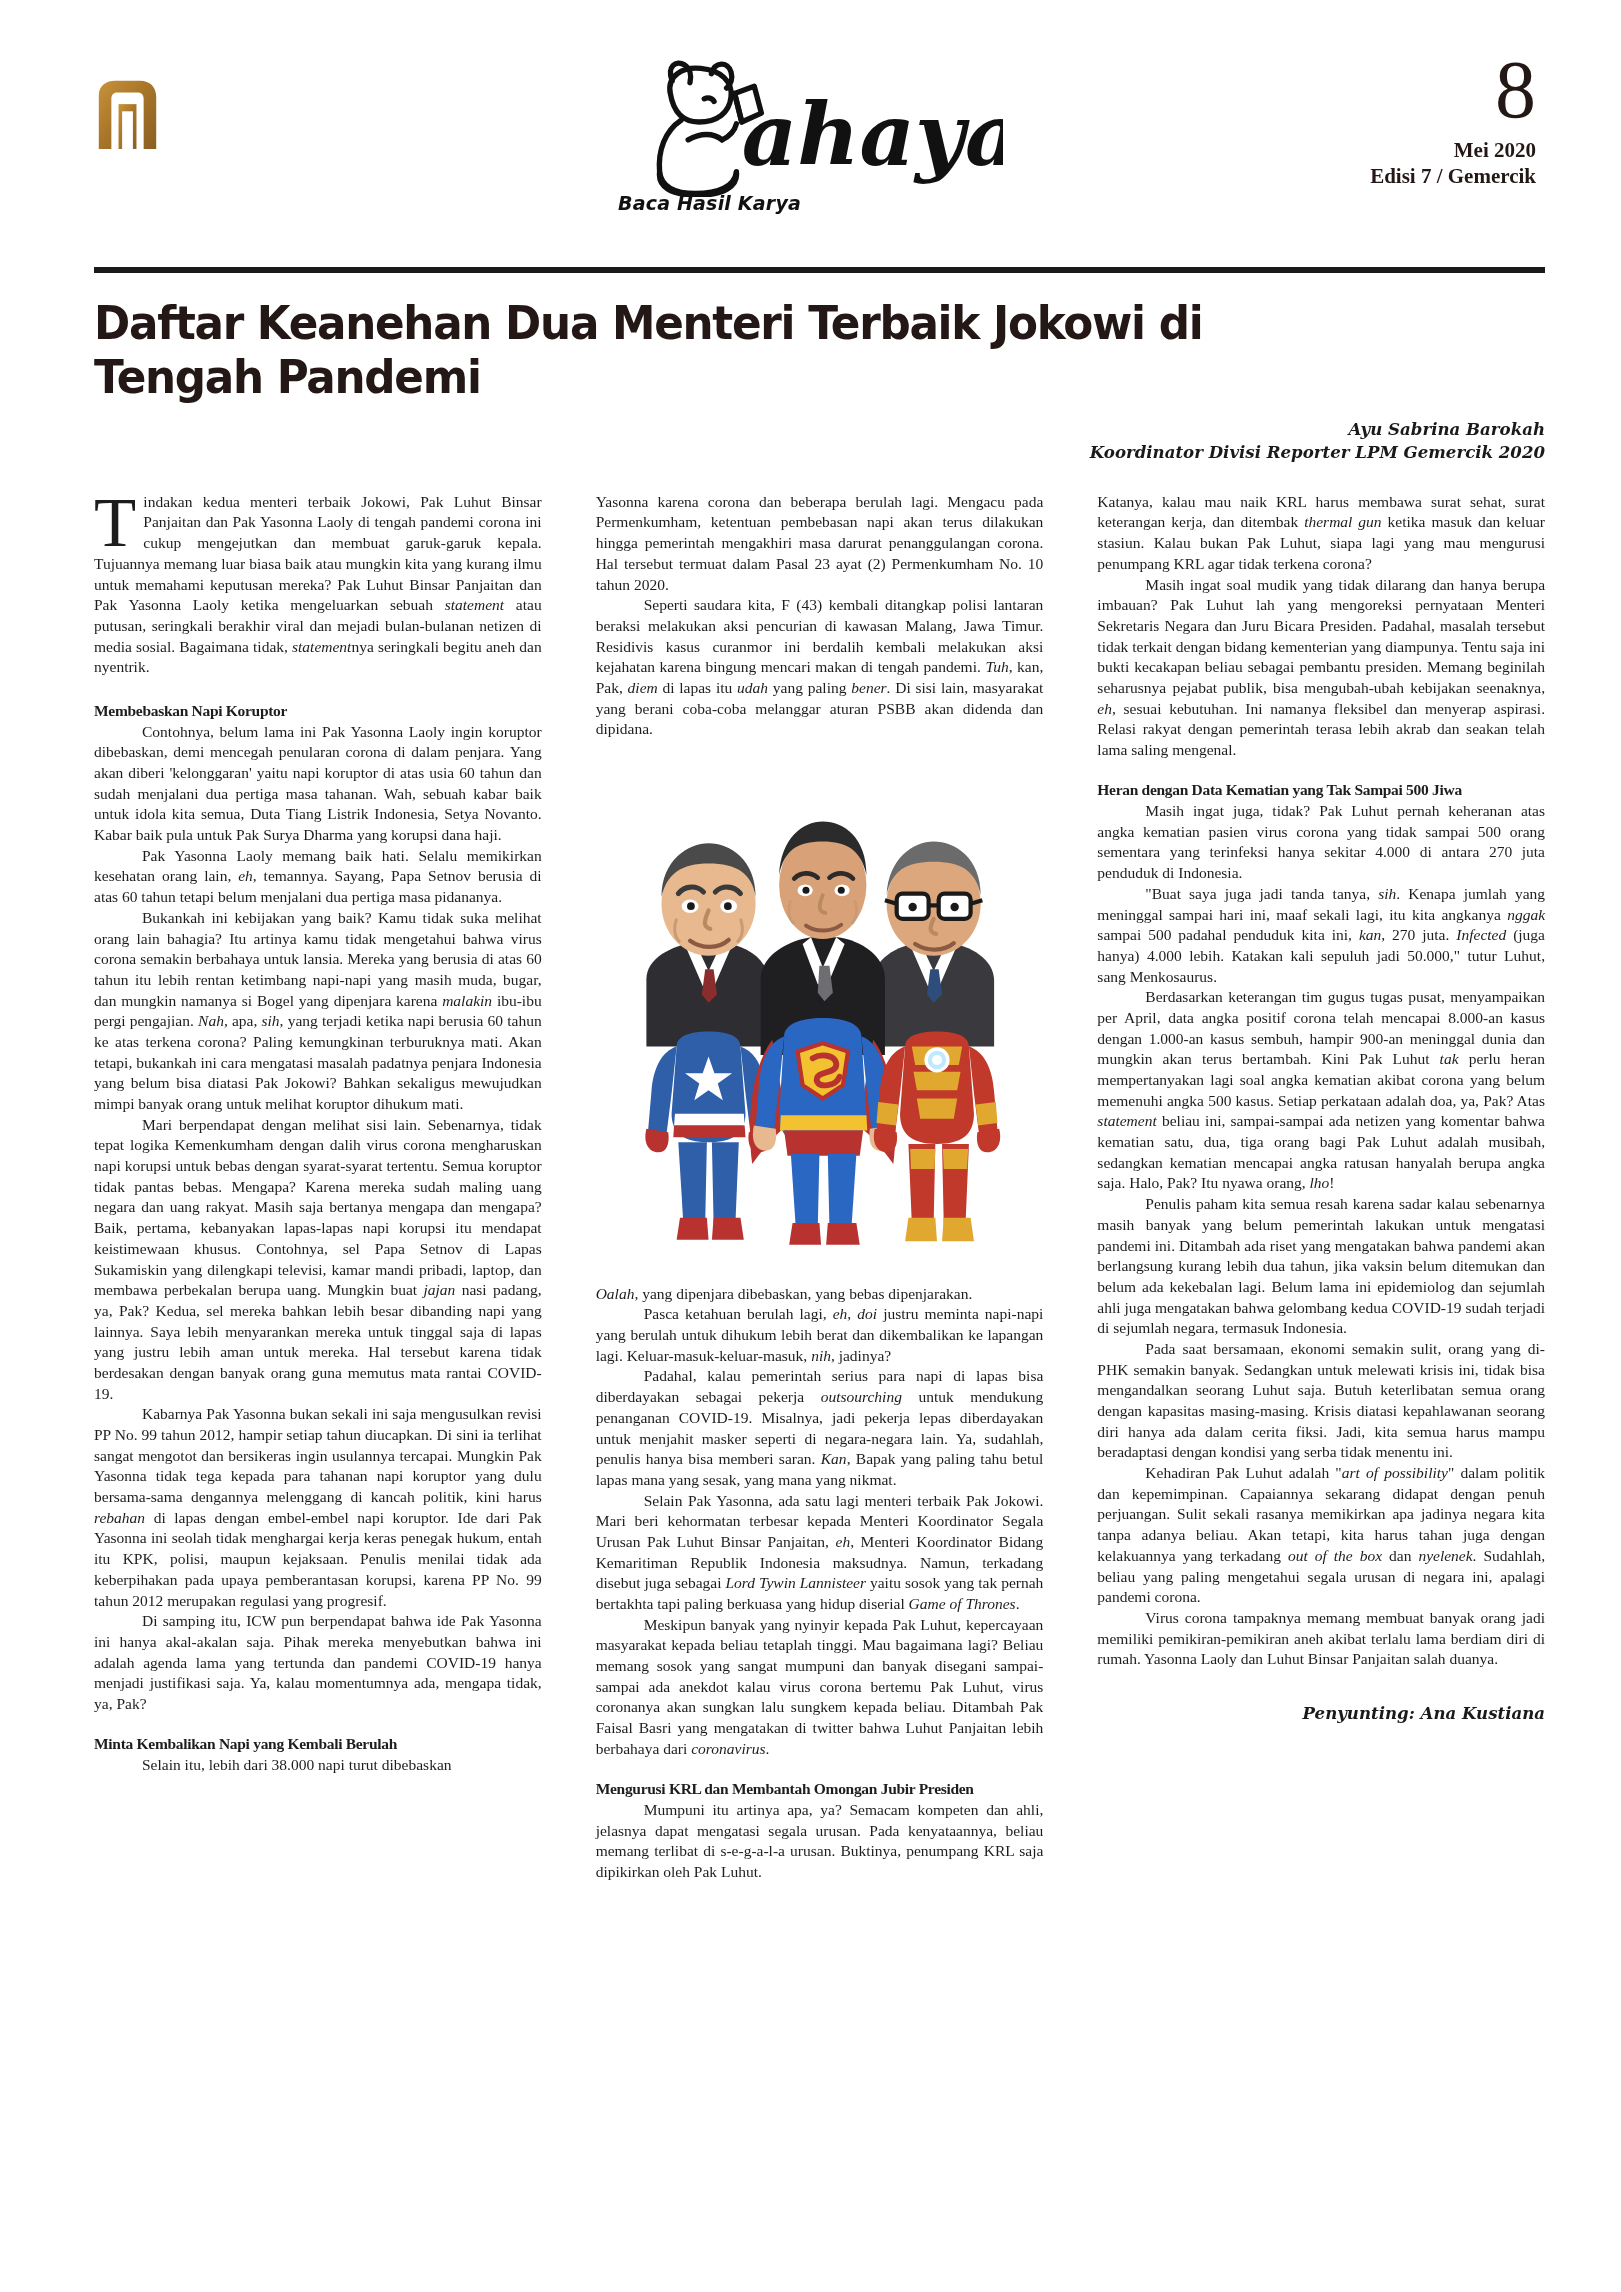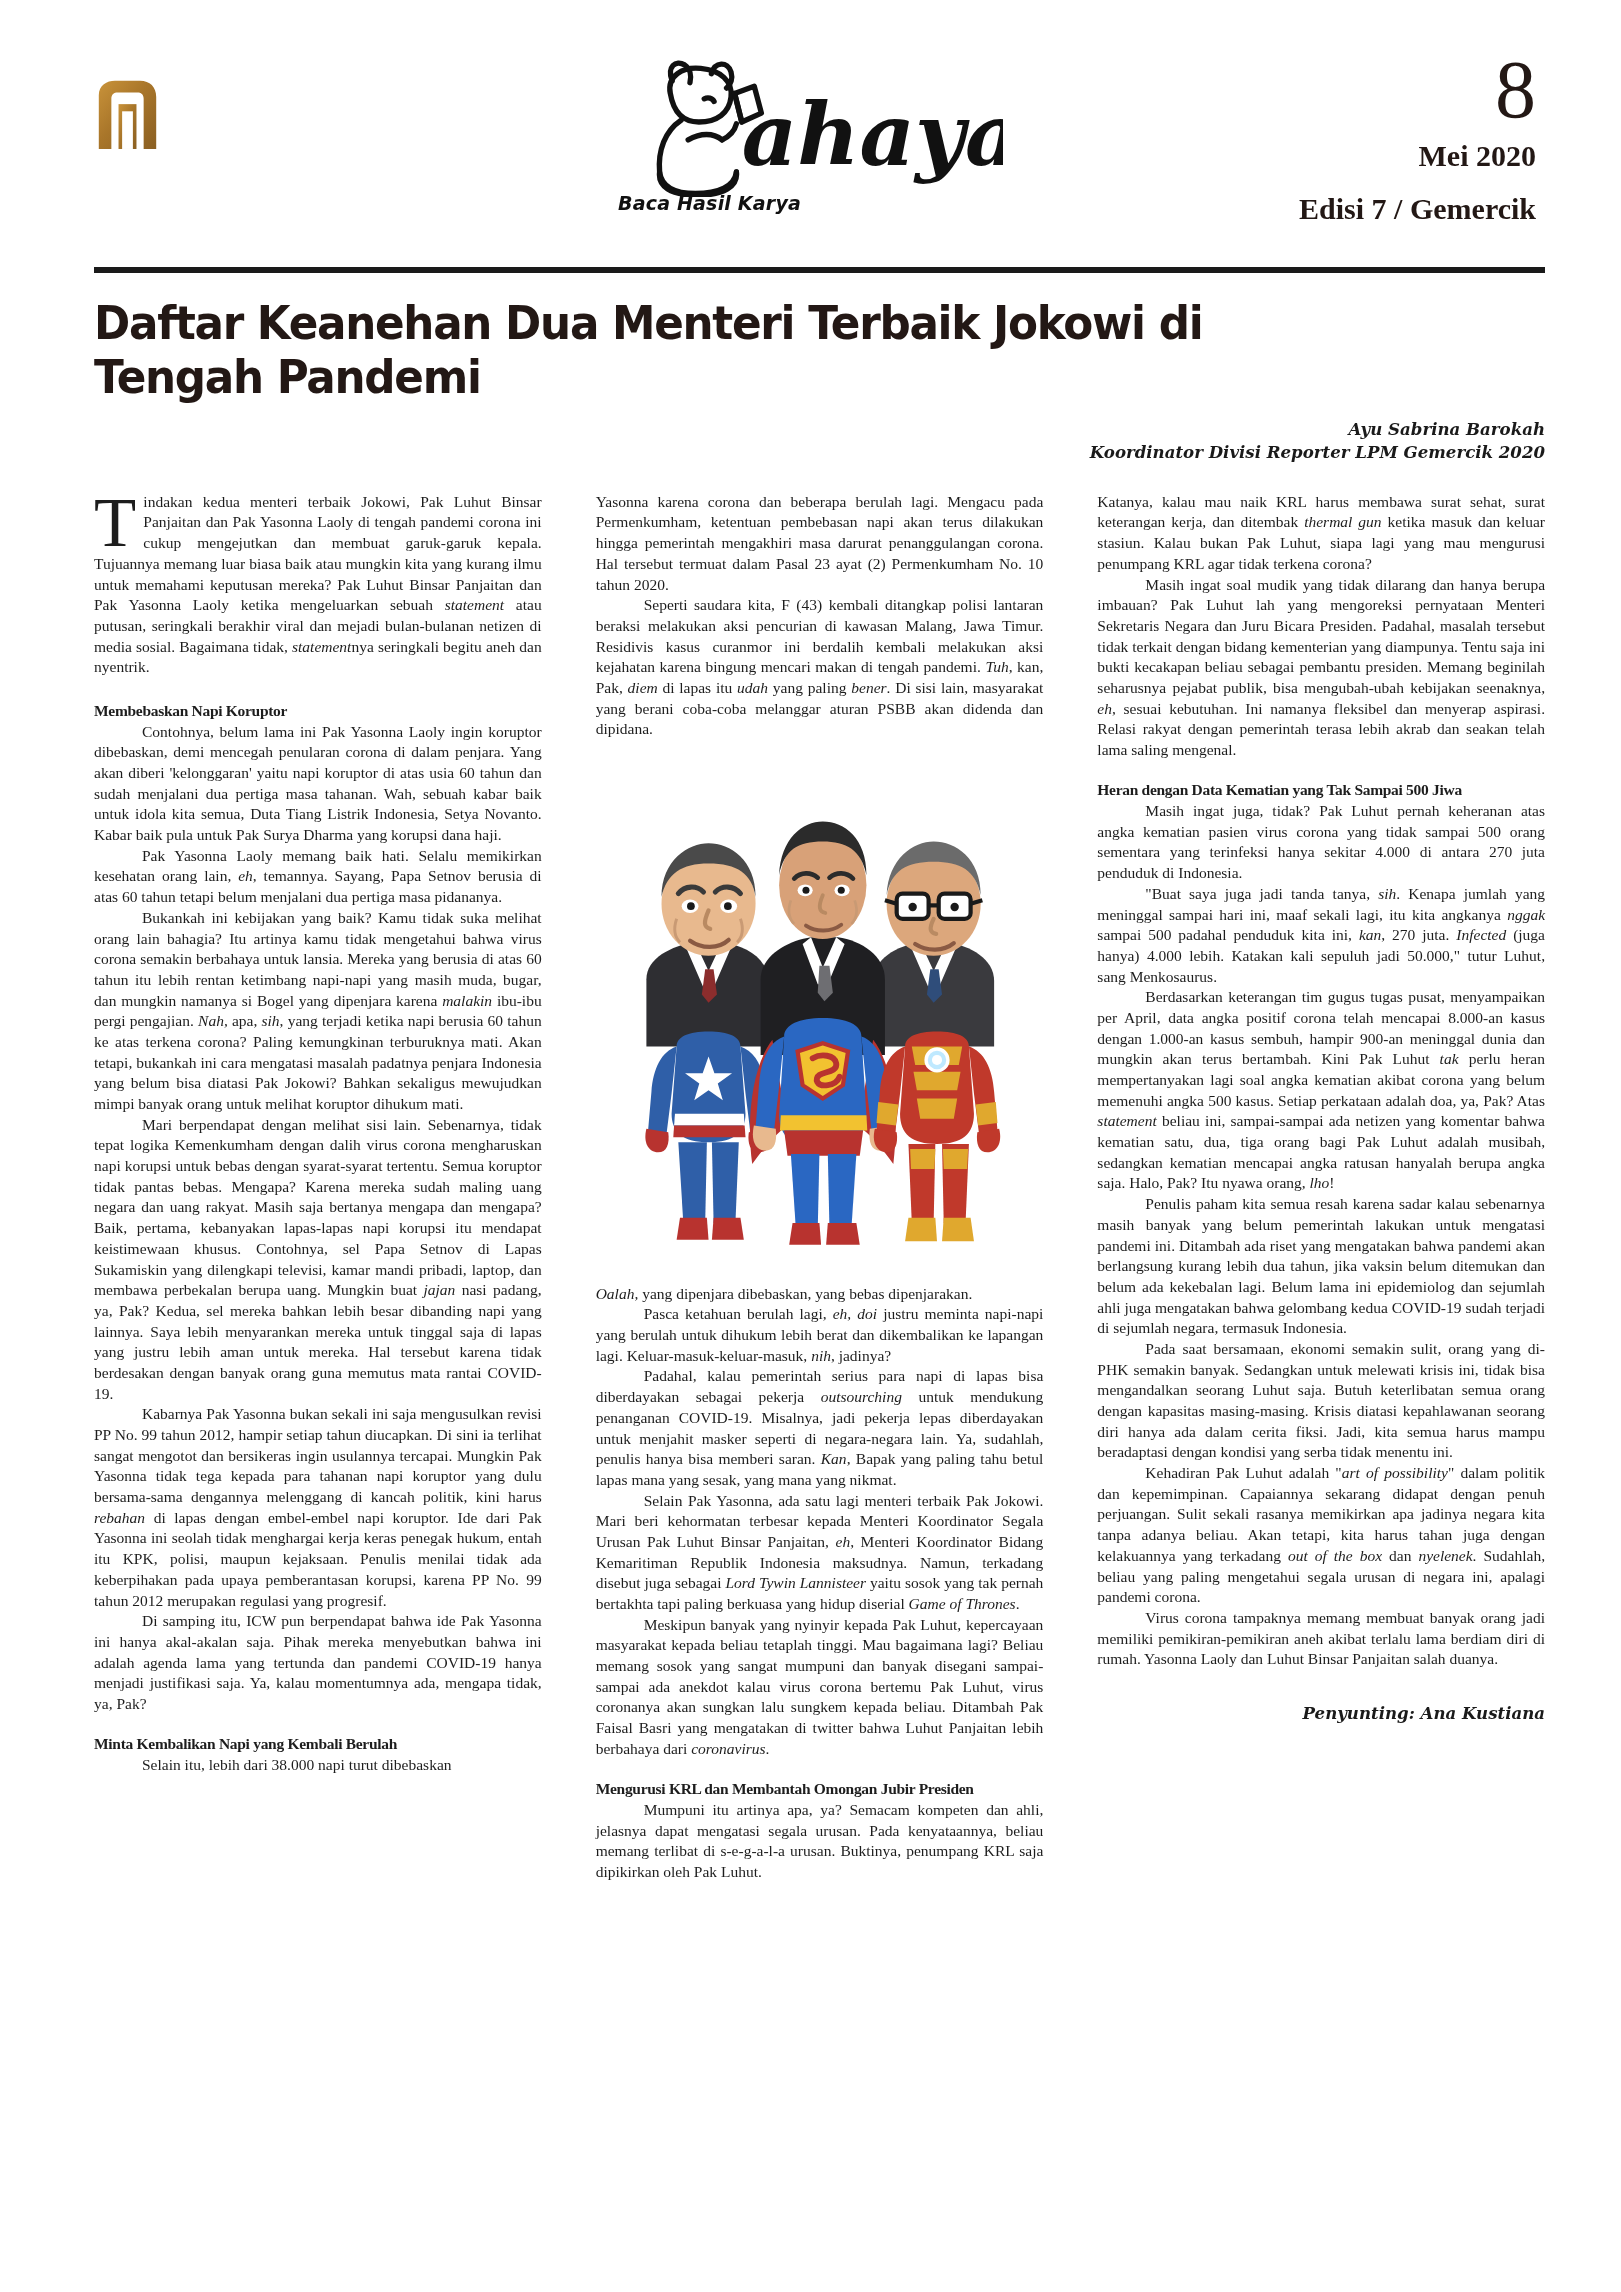--- a/index.html
+++ b/index.html
@@ -49,21 +49,21 @@
   .page-num {
     font-family: "Liberation Serif", serif;
     font-size: 82px;
     line-height: 0.92;
     color: #231815;
     font-weight: 400;
   }
   .issue-line {
     font-family: "Liberation Serif", serif;
     font-weight: 700;
-    font-size: 30px;
+    font-size: 21px;
     line-height: 1.22;
     color: #231815;
     margin-top: 10.7px;
   }
 
   .rule {
     margin: 7.2px 76px 0 94px;
     border-top: 6.3px solid #1a1a1a;
   }
 
@@ -202,21 +202,21 @@
 
           <text x="138" y="132" font-family="DejaVu Serif, serif" font-style="italic" font-weight="700" font-size="96" fill="#111">ahaya</text>
         </svg>
         <div class="brand-tag">Baca Hasil Karya</div>
       </div>
     </div>
 
     <div class="masthead-right">
       <div class="page-num">8</div>
       <div class="issue-line">Mei 2020</div>
-      <div class="issue-line" style="margin-top:16px">Edisi 7 / Gemercik</div>
+      <div class="issue-line" style="margin-top:0">Edisi 7 / Gemercik</div>
     </div>
   </div>
 
   <div class="rule"></div>
 
   <div class="headline-block">
     <div class="headline">Daftar Keanehan Dua Menteri Terbaik Jokowi di Tengah Pandemi</div>
     <div class="byline">
       <div>Ayu Sabrina Barokah</div>
       <div>Koordinator Divisi Reporter LPM  Gemercik 2020</div>

